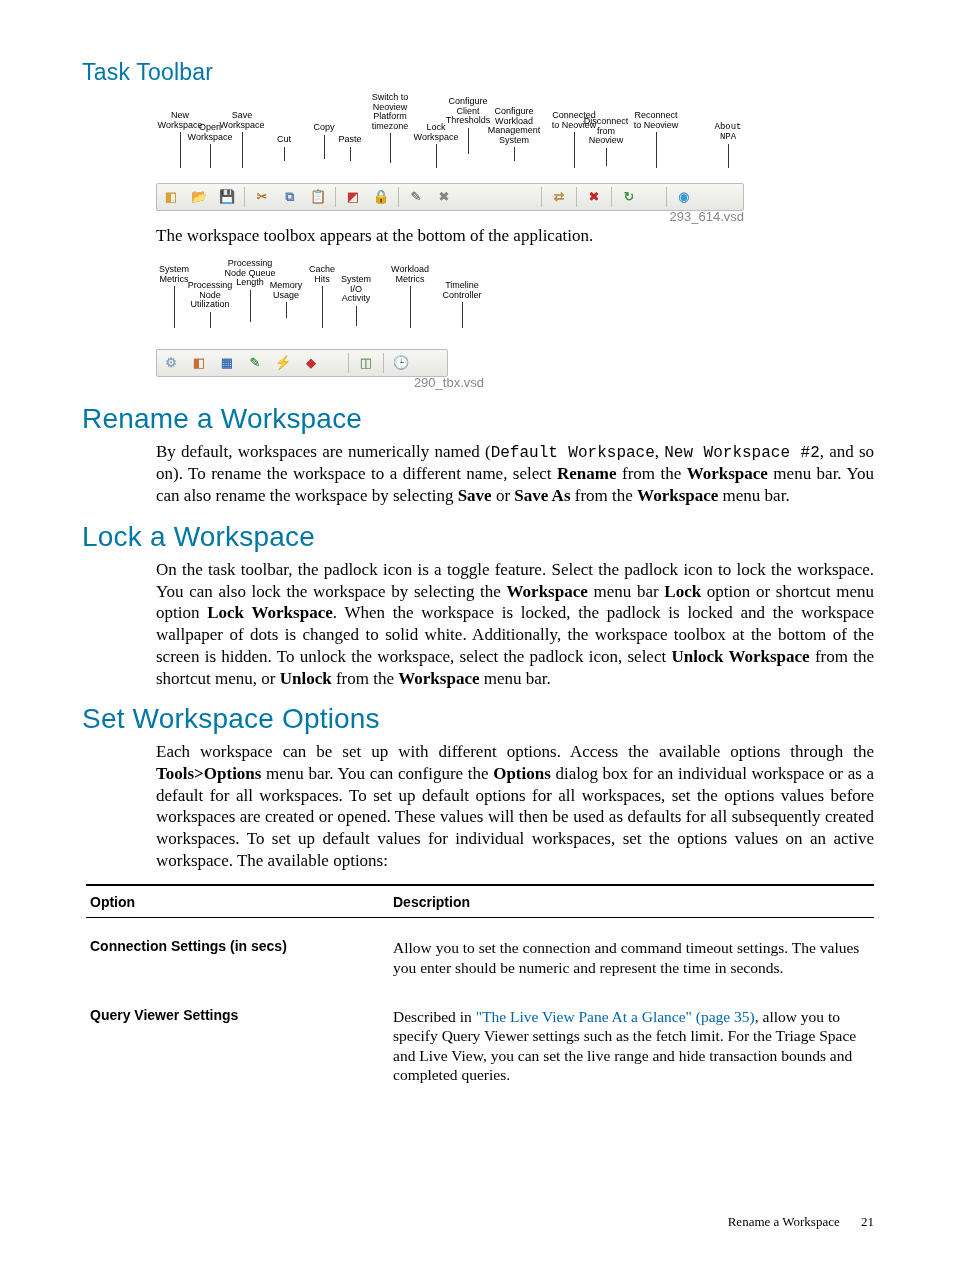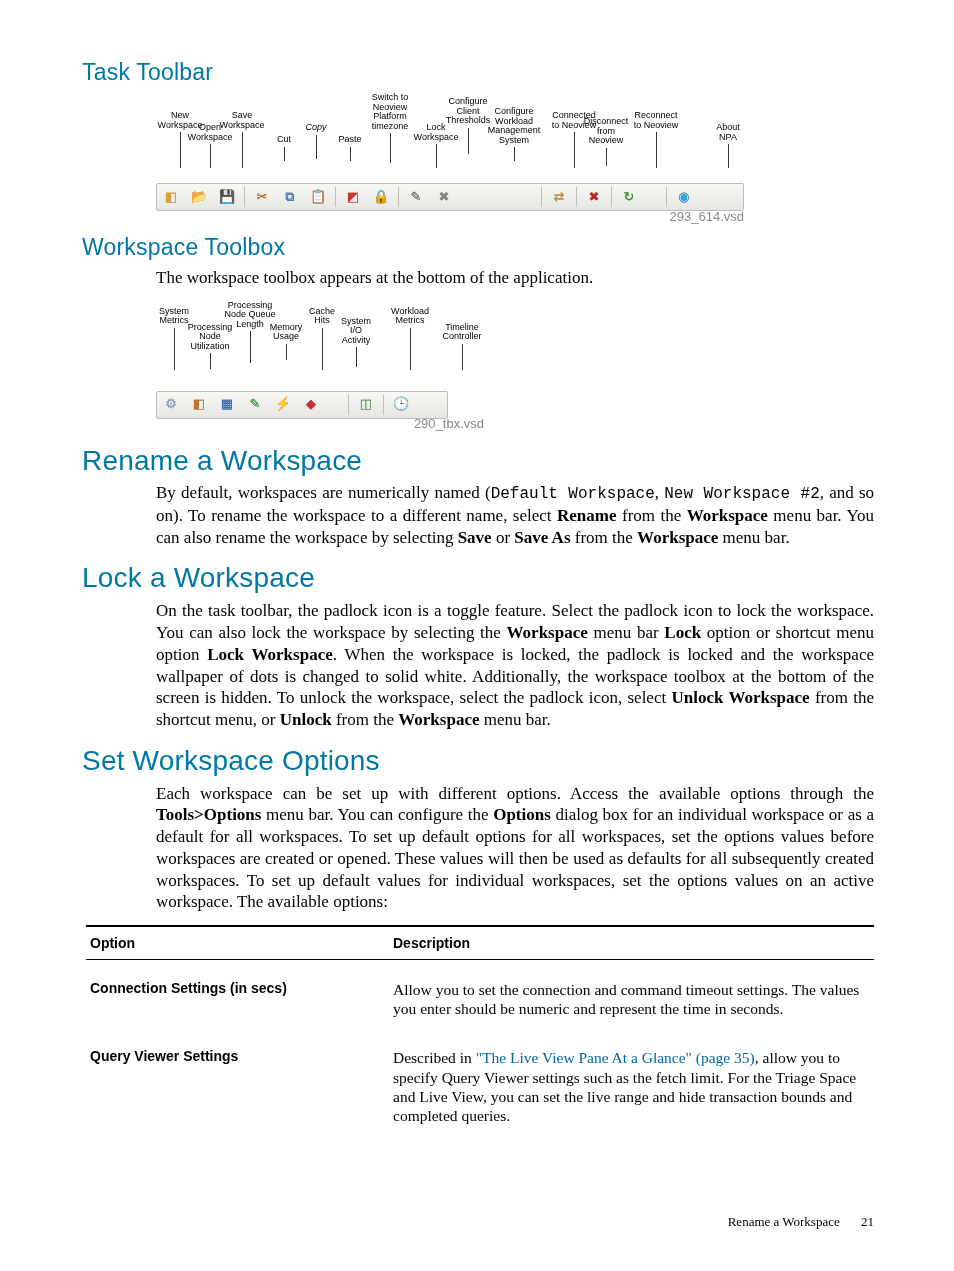--- a/index.html
+++ b/index.html
@@ -170,21 +170,21 @@
           </div>
           <div class="lab" style="left: 56px; width: 60px; top: 18px;">
             <div style="white-space: pre;">Save
 Workspace</div>
             <div class="stem" style="height: 36px;"></div>
           </div>
           <div class="lab" style="left: 98px; width: 60px; top: 42px;">
             <div style="white-space: pre;">Cut</div>
             <div class="stem" style="height: 14px;"></div>
           </div>
-          <div class="lab" style="left: 130px; width: 60px; top: 30px; font-style: italic;">
+          <div class="lab" style="left: 138px; width: 60px; top: 30px;">
             <div style="white-space: pre;">Copy</div>
             <div class="stem" style="height: 24px;"></div>
           </div>
           <div class="lab" style="left: 164px; width: 60px; top: 42px;">
             <div style="white-space: pre;">Paste</div>
             <div class="stem" style="height: 14px;"></div>
           </div>
           <div class="lab" style="left: 204px; width: 60px; top: 0px;">
             <div style="white-space: pre;">Switch to
 Neoview
@@ -220,21 +220,21 @@
 from
 Neoview</div>
             <div class="stem" style="height: 18px;"></div>
           </div>
           <div class="lab" style="left: 470px; width: 60px; top: 18px;">
             <div style="white-space: pre;">Reconnect
 to Neoview</div>
             <div class="stem" style="height: 36px;"></div>
           </div>
           <div class="lab" style="left: 542px; width: 60px; top: 30px;">
-            <div style="white-space: pre;">About
+            <div style="white-space: pre; font-family: Liberation Mono, monospace;">About
 NPA</div>
             <div class="stem" style="height: 24px;"></div>
           </div>
         </div>
       <div class="iconrow">
         <span class="ico" style="color:#e0a030;">◧</span>
         <span class="ico" style="color:#d3a24a;">📂</span>
         <span class="ico" style="color:#2060c0;">💾</span>
         <span class="sep"></span>
         <span class="ico" style="color:#c07000;">✂</span>
@@ -254,21 +254,20 @@
         <span class="sep"></span>
         <span class="ico" style="color:#2a9a2a;">↻</span>
         <span class="gap"></span>
         <span class="sep"></span>
         <span class="ico" style="color:#2aa0e0;">◉</span>
       </div>
     </div>
     <span class="caption">293_614.vsd</span>
   </div>
 
-  <h2 class="small" style="margin-top:22px">Workspace Toolbox</h2>
   <p class="body">The workspace toolbox appears at the bottom of the application.</p>
 
   <div class="figure-wrap toolbox">
     <div class="diagram">
       <div class="labels" id="tx-labels">
           <div class="lab" style="left: -12px; width: 60px; top: 6px;">
             <div style="white-space: pre;">System
 Metrics</div>
             <div class="stem" style="height: 42px;"></div>
           </div>

